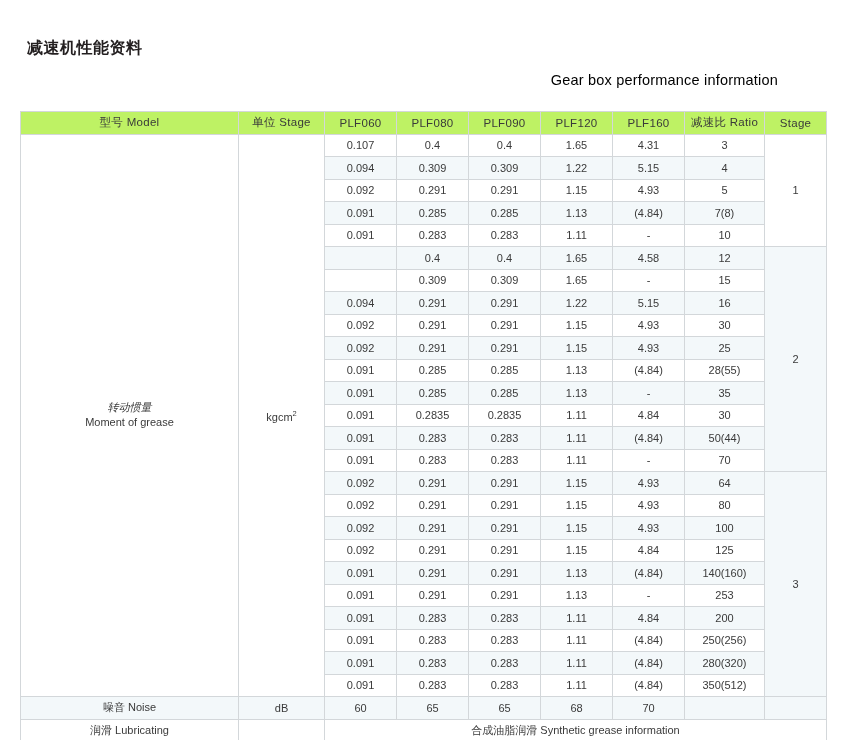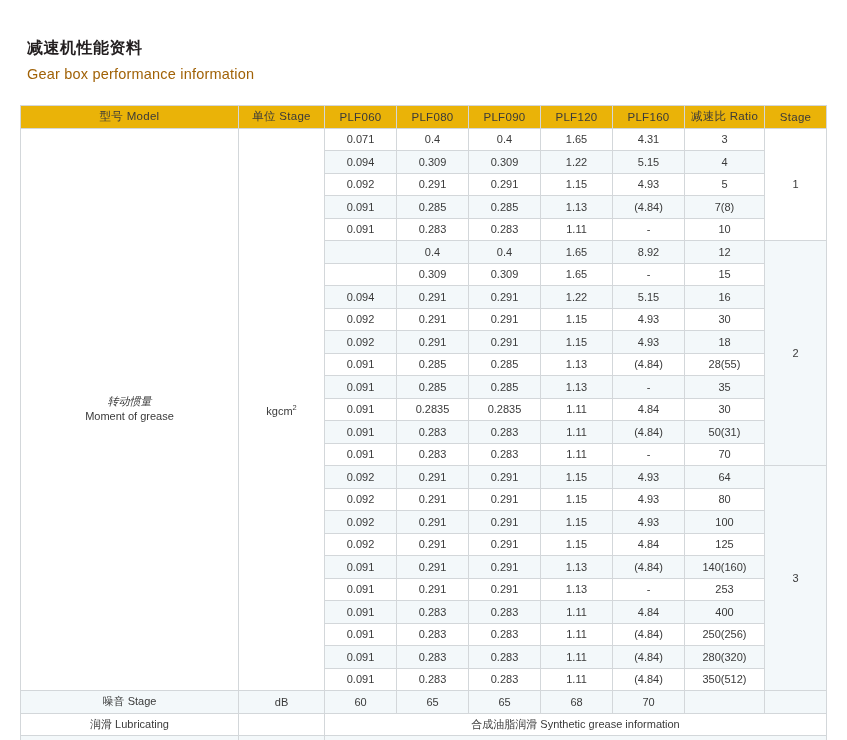--- a/index.html
+++ b/index.html
@@ -27,43 +27,44 @@
   }
   .title-cn {
     font-size: 16px;
     font-weight: bold;
     color: #231f20;
     letter-spacing: 0.5px;
     line-height: 1.5;
   }
   .title-en {
     font-size: 14.5px;
-    color: #a16207;
+    color: #000000;
     line-height: 1.6;
-    margin-top: 3px;
+    margin-top: 9px;
     letter-spacing: 0.2px;
+    text-align: right;
   }
   table.spec {
     margin-top: 19px;
     border-collapse: collapse;
     width: 807px;
     table-layout: fixed;
     font-size: 11px;
   }
   table.spec td, table.spec th {
     border: 1px solid #d3d7da;
     text-align: center;
     vertical-align: middle;
     padding: 0;
     height: 21.5px;
     font-weight: normal;
     color: #3a3a3a;
   }
   thead th {
-    background: #eab308;
+    background: #bef264;
     color: #ffffff;
     font-size: 11.5px;
     height: 27px;
     border: 1px solid #5bbcc4;
     letter-spacing: 0.3px;
   }
   tbody tr td {
     background: #ffffff;
   }
   tbody tr.alt td {
@@ -129,21 +130,21 @@
       </tr>
     </thead>
     <tbody>
 
       <tr>
         <td class="label-cell" rowspan="25">
           <span class="label-cn">转动惯量</span>
           <span class="label-en">Moment of grease</span>
         </td>
         <td class="unit-cell" rowspan="25"><span>kgcm</span><sup>2</sup></td>
-        <td>0.071</td>
+        <td>0.107</td>
         <td>0.4</td>
         <td>0.4</td>
         <td>1.65</td>
         <td>4.31</td>
         <td>3</td>
         <td class="stage-cell" rowspan="5">1</td>
       </tr>
 
       <tr class="alt">
         <td>0.094</td>
@@ -179,21 +180,21 @@
         <td>1.11</td>
         <td>-</td>
         <td>10</td>
       </tr>
 
       <tr class="alt">
         <td></td>
         <td>0.4</td>
         <td>0.4</td>
         <td>1.65</td>
-        <td>8.92</td>
+        <td>4.58</td>
         <td>12</td>
         <td class="stage-cell" rowspan="10">2</td>
       </tr>
 
       <tr>
         <td></td>
         <td>0.309</td>
         <td>0.309</td>
         <td>1.65</td>
         <td>-</td>
@@ -217,21 +218,21 @@
         <td>4.93</td>
         <td>30</td>
       </tr>
 
       <tr class="alt">
         <td>0.092</td>
         <td>0.291</td>
         <td>0.291</td>
         <td>1.15</td>
         <td>4.93</td>
-        <td>18</td>
+        <td>25</td>
       </tr>
 
       <tr>
         <td>0.091</td>
         <td>0.285</td>
         <td>0.285</td>
         <td>1.13</td>
         <td>(4.84)</td>
         <td>28(55)</td>
       </tr>
@@ -253,21 +254,21 @@
         <td>4.84</td>
         <td>30</td>
       </tr>
 
       <tr class="alt">
         <td>0.091</td>
         <td>0.283</td>
         <td>0.283</td>
         <td>1.11</td>
         <td>(4.84)</td>
-        <td>50(31)</td>
+        <td>50(44)</td>
       </tr>
 
       <tr>
         <td>0.091</td>
         <td>0.283</td>
         <td>0.283</td>
         <td>1.11</td>
         <td>-</td>
         <td>70</td>
       </tr>
@@ -326,21 +327,21 @@
         <td>-</td>
         <td>253</td>
       </tr>
 
       <tr class="alt">
         <td>0.091</td>
         <td>0.283</td>
         <td>0.283</td>
         <td>1.11</td>
         <td>4.84</td>
-        <td>400</td>
+        <td>200</td>
       </tr>
 
       <tr>
         <td>0.091</td>
         <td>0.283</td>
         <td>0.283</td>
         <td>1.11</td>
         <td>(4.84)</td>
         <td>250(256)</td>
       </tr>
@@ -357,21 +358,21 @@
       <tr>
         <td>0.091</td>
         <td>0.283</td>
         <td>0.283</td>
         <td>1.11</td>
         <td>(4.84)</td>
         <td>350(512)</td>
       </tr>
 
       <tr class="alt">
-        <td class="rowlabel">噪音 Stage</td>
+        <td class="rowlabel">噪音 Noise</td>
         <td>dB</td>
         <td>60</td>
         <td>65</td>
         <td>65</td>
         <td>68</td>
         <td>70</td>
         <td></td>
         <td></td>
       </tr>
 

